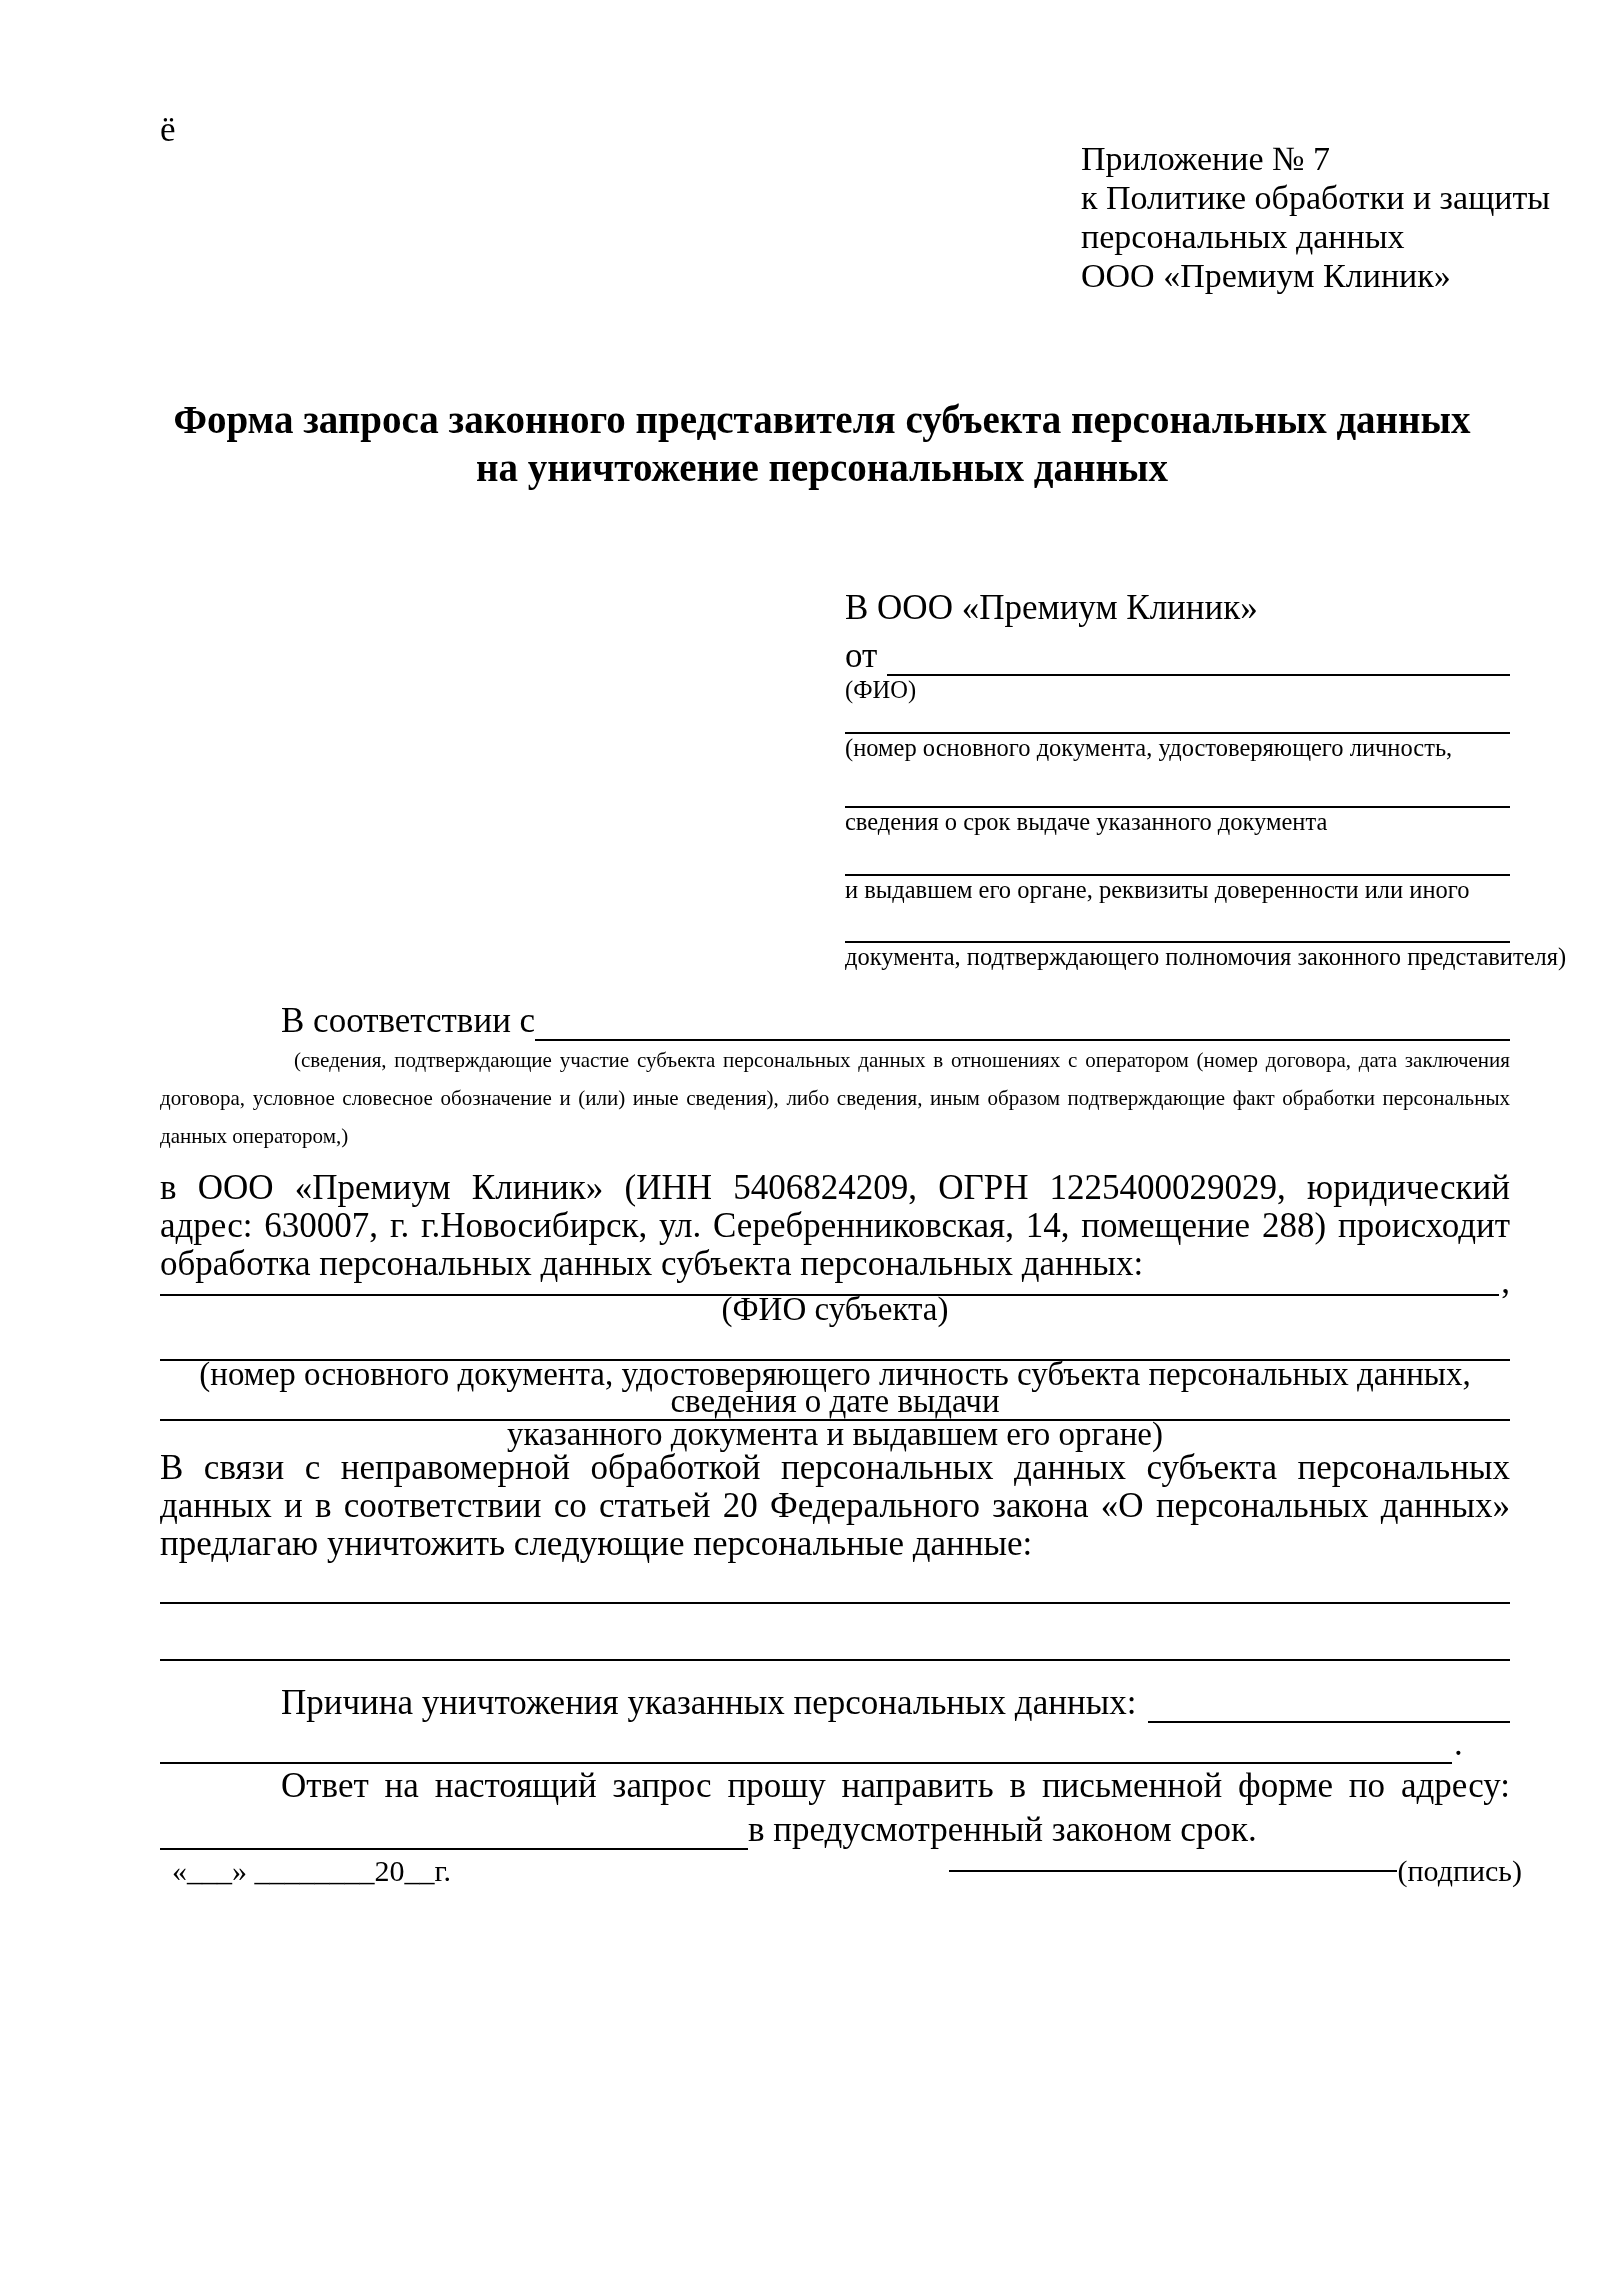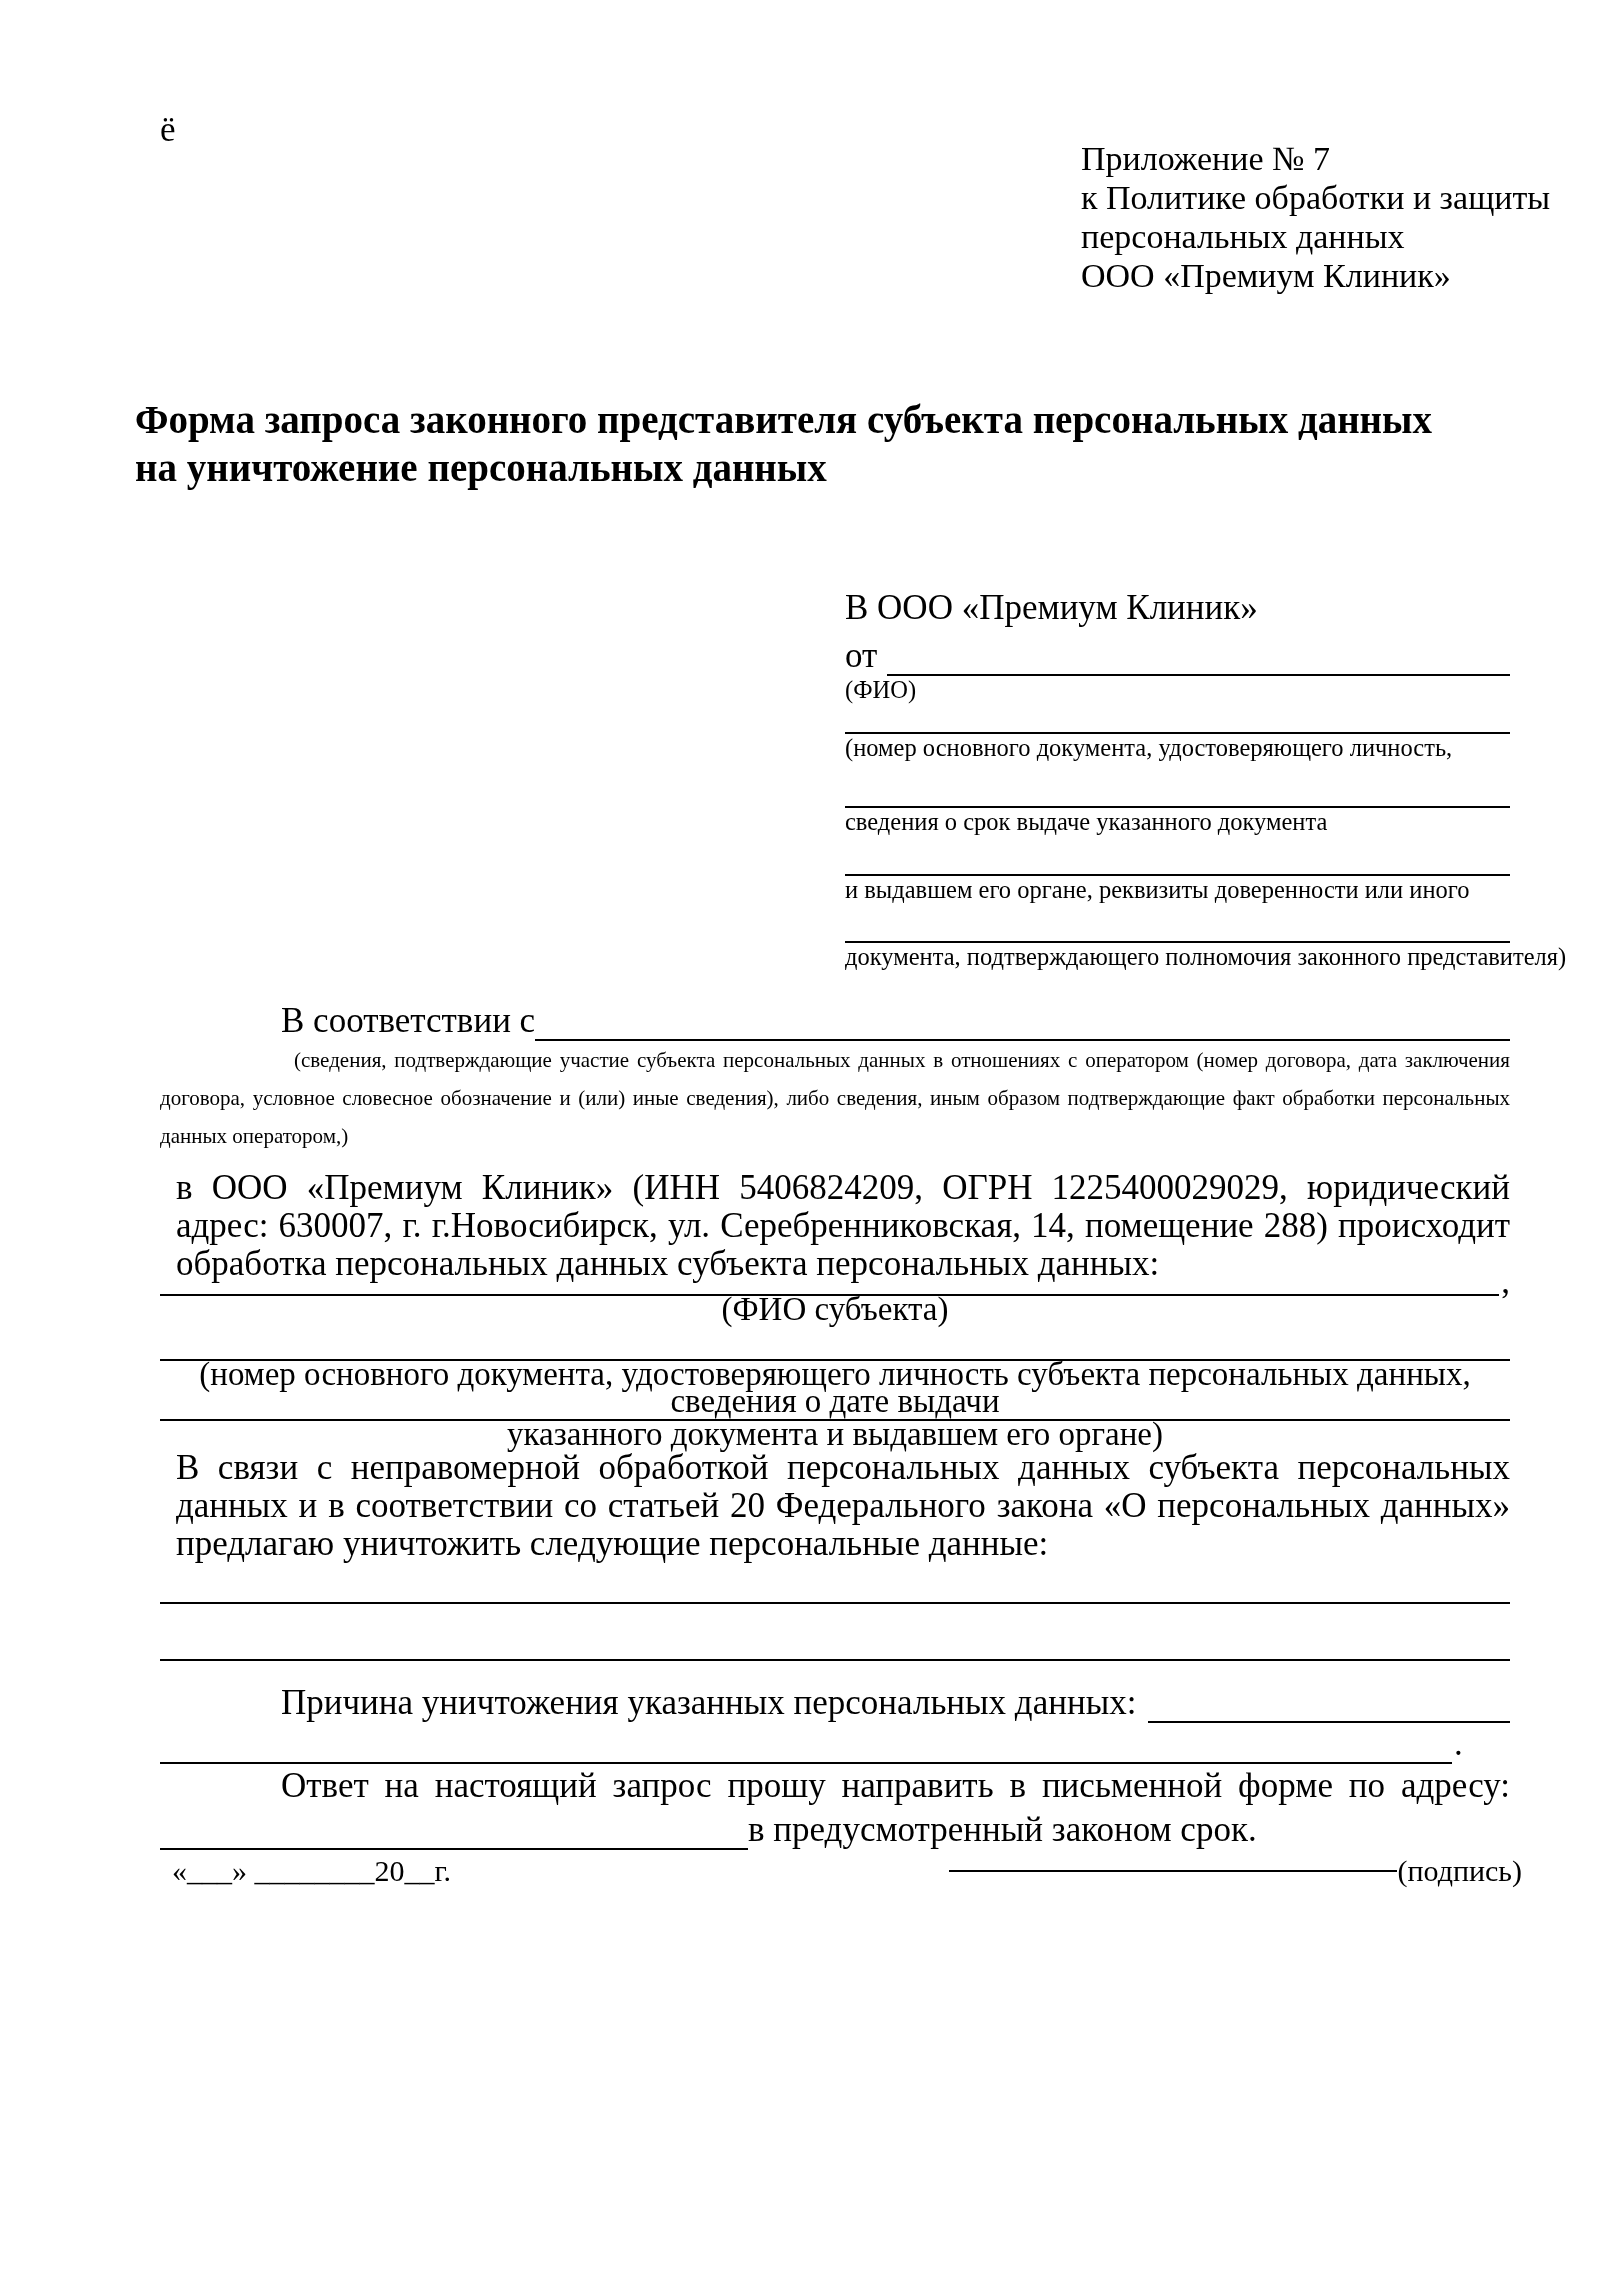--- a/index.html
+++ b/index.html
@@ -7,34 +7,34 @@
     position:relative;
     width:1621px;height:2293px;
     background:#ffffff;
     font-family:"Liberation Serif","DejaVu Serif",serif;
     color:#000;
     overflow:hidden;
     margin:0 auto;
   }
   .stray{position:absolute;left:160px;top:110px;font-size:35px;}
   .appendix{position:absolute;left:1081px;top:139px;font-size:34px;line-height:39px;white-space:nowrap;}
-  .doc-title{position:absolute;left:135px;top:396px;width:1374px;text-align:left;font-weight:bold;font-size:39px;line-height:48px;white-space:nowrap;}
+  .doc-title{position:absolute;left:135px;top:396px;width:1374px;text-align:center;font-weight:bold;font-size:39px;line-height:48px;white-space:nowrap;}
   .addr{position:absolute;left:845px;top:588px;width:665px;font-size:35px;}
   .addr-to{height:45px;}
   .row{display:flex;align-items:flex-end;}
   .fill{flex:1 1 auto;border-bottom:2.9px solid #000;}
   .from-row{height:43px;}
   .from-row .lbl{margin-right:9.8px;}
   .cap{font-size:24.5px;line-height:27.4px;height:27.4px;text-align:left;white-space:nowrap;overflow:visible;}
   .u{border-bottom:2.9px solid #000;}
   .main{position:absolute;left:160px;top:1000px;width:1350px;font-size:35px;}
   .accord-row{height:41px;padding-left:121px;}
   .accord-row .lbl{margin-right:0;white-space:nowrap;}
   .small-note{font-size:21px;line-height:38px;text-align:justify;text-indent:134px;}
-  .para{text-align:justify;line-height:38px;margin-left:16px;}
+  .para{text-align:justify;line-height:38px;}
   .op-para{margin-top:13.7px;}
   .comma-row{height:13.7px;}
   .comma-row .tail{line-height:29px;margin-left:2px;}
   .cap-main{font-size:33px;line-height:27.4px;height:27.4px;text-align:center;}
   .reason-row{height:43px;padding-left:121px;margin-top:19px;}
   .reason-row .lbl{margin-right:11.8px;white-space:nowrap;}
   .period-row{height:41px;}
   .period-row .fill{flex:0 0 1292px;}
   .period-row .tail{margin-left:2px;}
   .answer1{line-height:43px;height:43px;text-align:justify;text-align-last:justify;padding-left:121px;}

